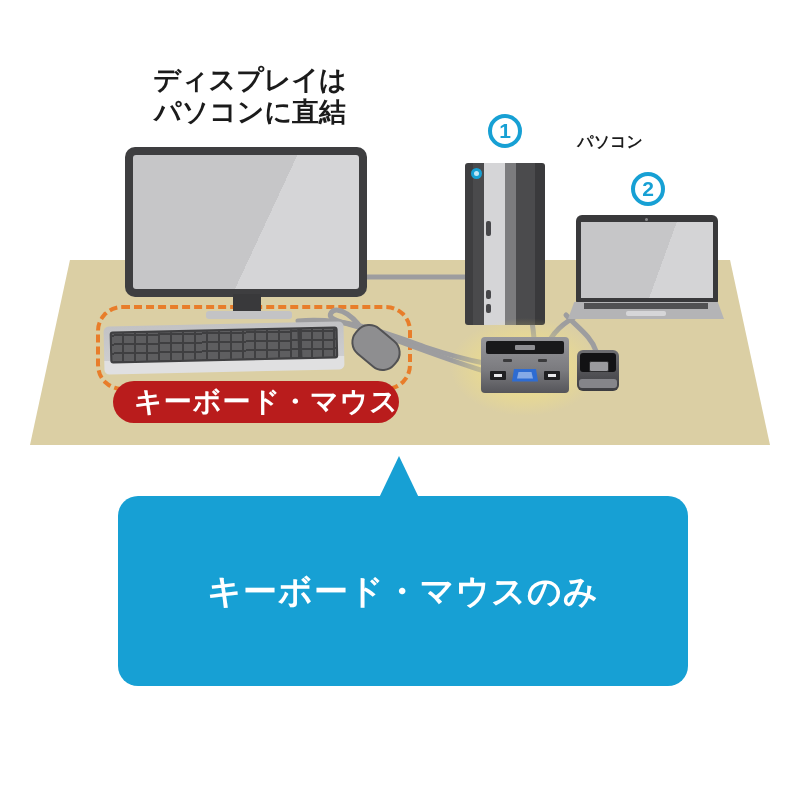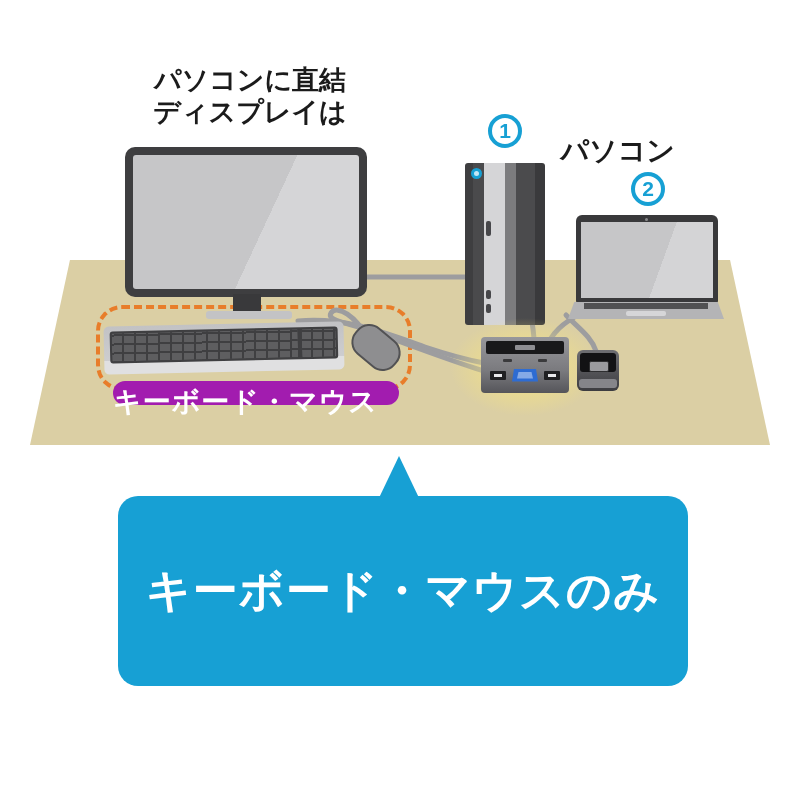--- a/index.html
+++ b/index.html
@@ -37,21 +37,21 @@
                   background:linear-gradient(110deg,#c6c6c8 60%,#d4d4d6 60%);}
   .laptop-cam{left:69px;top:2.5px;width:3px;height:3px;border-radius:50%;background:#8a8a8c;}
   .laptop-base{left:568px;top:302px;width:156px;height:17px;background:#b4b4b6;
                clip-path:polygon(4% 0,96% 0,100% 100%,0 100%);}
   .laptop-kbd{left:16px;top:1px;width:124px;height:6px;background:#515153;}
   .laptop-pad{left:58px;top:9px;width:40px;height:5px;background:#d6d6d8;border-radius:2px;}
 
   
   .num-circle{width:34px;height:34px;box-sizing:border-box;border:4px solid #17a0d4;border-radius:50%;
               background:#fff;color:#17a0d4;font-weight:bold;font-size:21px;text-align:center;line-height:26px;}
-  .pc-label{left:545px;top:132px;width:130px;text-align:right;font-size:28px;font-weight:bold;color:#1b1b1b;}
+  .pc-label{left:545px;top:132px;width:130px;text-align:center;font-size:16px;font-weight:bold;color:#1b1b1b;}
 
   
   .dashed-zone{left:96px;top:305px;width:316px;height:86px;box-sizing:border-box;
                border:4px dashed #e87d2a;border-radius:26px;}
 
   
   .keyboard{left:104px;top:324px;width:240px;height:48px;border-radius:5px;transform:rotate(-1.3deg);
             background:linear-gradient(180deg,#c2c2c4 0%,#cdcdcf 72%,#e0e0e1 72%);}
   .kbd-bed{left:6px;top:5px;right:6px;height:32px;background:#3f3f41;border-radius:3px;display:flex;gap:4px;padding:2px;box-sizing:border-box;}
   .key-grid{flex:1;background-color:#5e5e60;border-radius:1px;
@@ -59,22 +59,22 @@
                              repeating-linear-gradient(0deg,transparent 0 7px,#3f3f41 7px 9px);}
   .key-pad{width:34px;background-color:#5e5e60;border-radius:1px;
            background-image:repeating-linear-gradient(90deg,transparent 0 9px,#3f3f41 9px 11px),
                             repeating-linear-gradient(0deg,transparent 0 7px,#3f3f41 7px 9px);}
 
   
   .mouse{left:350px;top:330px;width:48px;height:31px;border-radius:16px;background:#8e8e90;
          border:2px solid #525254;transform:rotate(40deg);}
 
   
-  .km-badge{left:113px;top:381px;width:286px;height:24px;border-radius:21px;background:#a21caf;
-            color:#fff;font-size:28px;font-weight:bold;text-align:left;line-height:42px;letter-spacing:1px;}
+  .km-badge{left:113px;top:381px;width:286px;height:42px;border-radius:21px;background:#b91c1c;
+            color:#fff;font-size:28px;font-weight:bold;text-align:right;line-height:42px;letter-spacing:1px;}
 
   
   .kvm-glow{left:450px;top:318px;width:150px;height:98px;
             background:radial-gradient(closest-side,rgba(248,230,125,.95),rgba(248,230,125,0));}
   .kvm{left:481px;top:337px;width:88px;height:56px;border-radius:4px;
        background:linear-gradient(180deg,#97979b 0%,#7a7a7e 60%,#55555a 100%);}
   .kvm-top{left:5px;top:4px;right:5px;height:13px;background:#19191b;border-radius:2px;}
   .kvm-label{left:50%;top:4px;width:20px;height:5px;margin-left:-10px;background:#8e8e92;border-radius:1px;}
   .kvm-mark{top:22px;width:9px;height:3px;background:#3a3a3c;border-radius:1px;}
   .kvm-ports{left:0;right:0;top:30px;height:16px;display:flex;justify-content:space-around;align-items:center;padding:0 6px;}
@@ -88,21 +88,21 @@
   .remote{left:577px;top:350px;width:42px;height:41px;border-radius:6px;
           background:linear-gradient(180deg,#6e6e72,#3c3c40);}
   .remote-face{left:3px;top:3px;right:3px;height:19px;background:#121214;border-radius:3px;}
   .remote-btn{left:50%;top:8px;width:18px;height:9px;margin-left:-9px;background:#9a9a9e;border:1px solid #2e2e30;border-radius:2px;}
   .remote-lip{left:2px;right:2px;bottom:3px;height:9px;background:#85858a;border-radius:3px;}
 
   
   .callout-pointer{left:378px;top:456px;width:0;height:0;border-left:21px solid transparent;
                    border-right:21px solid transparent;border-bottom:44px solid #17a0d4;}
   .callout{left:118px;top:496px;width:570px;height:190px;border-radius:20px;background:#17a0d4;
-           color:#fff;font-weight:bold;font-size:45px;text-align:center;line-height:62px;
+           color:#fff;font-weight:bold;font-size:34px;text-align:center;line-height:62px;
            display:flex;flex-direction:column;justify-content:center;letter-spacing:1px;}
 
   svg.cables{left:0;top:0;}
 </style>
 </head>
 <body>
 
 <div class="scene">
 
   <div class="abs desk"></div>
@@ -114,22 +114,22 @@
       <path d="M362 277 H470"></path>
       <path d="M298 321 C345 317 380 331 425 347 C455 357 468 360 484 363"></path>
       <path d="M366 337 C357 317 337 304 331 313 C326 321 349 323 371 331 C414 347 457 363 484 371"></path>
       <path d="M534 342 C534 330 532 322 530 312"></path>
       <path d="M549 342 C556 327 572 317 590 309"></path>
       <path d="M596 351 C591 336 578 328 566 315"></path>
     </g>
   </svg>
 
   <div class="abs top-note">
+    <div>ディスプレイは</div>
     <div>パソコンに直結</div>
-    <div>ディスプレイは</div>
   </div>
 
   <div class="abs monitor-frame">
     <div class="abs monitor-screen"></div>
   </div>
   <div class="abs monitor-neck"></div>
   <div class="abs monitor-base"></div>
 
   <div class="abs tower">
     <div class="abs tower-led"></div>

